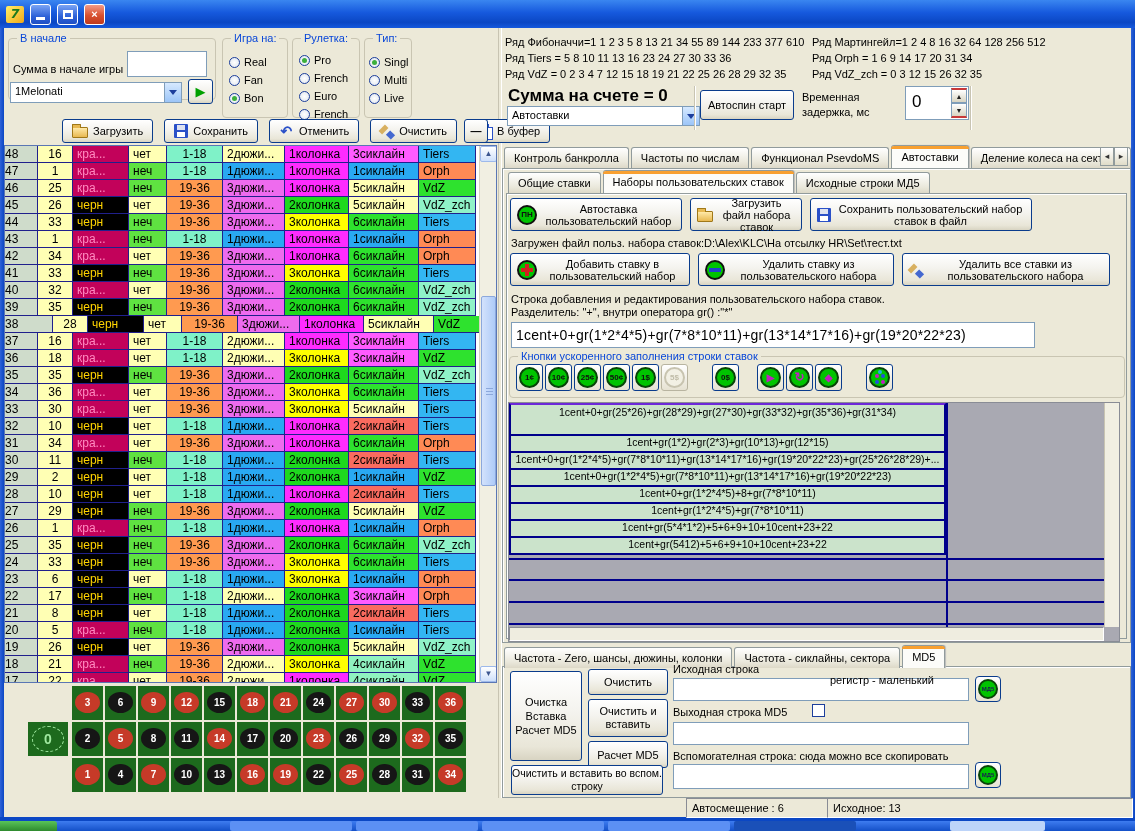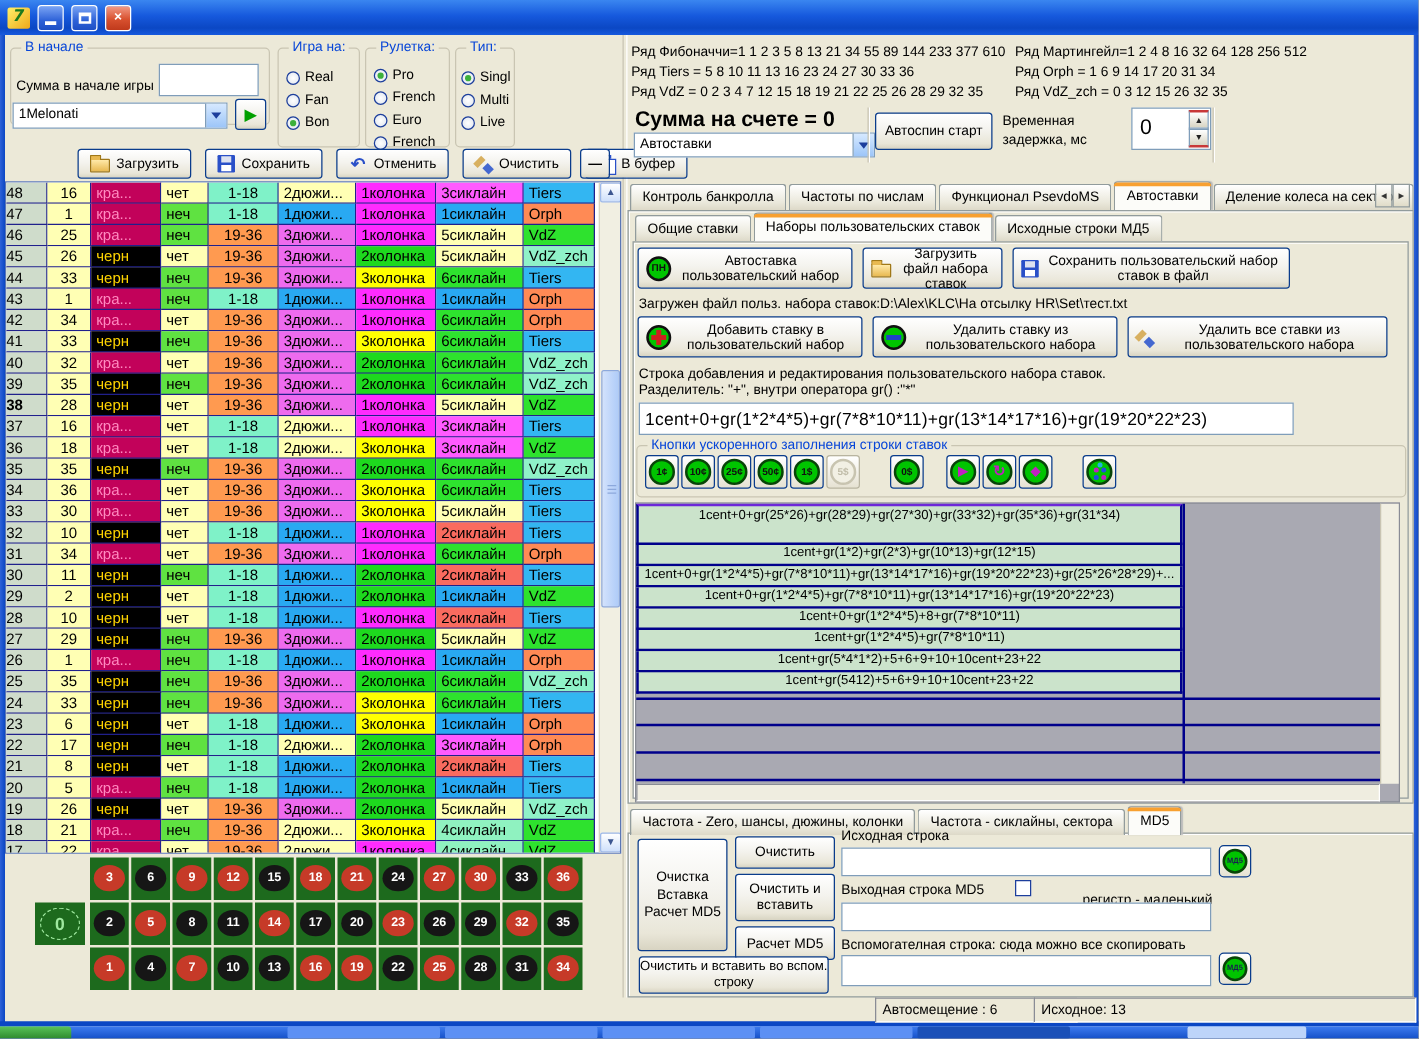--- a/index.html
+++ b/index.html
@@ -333,21 +333,21 @@
           <div class="hcell num" style="width: 35px;">35</div>
           <div class="hcell" style="width: 56px; background: rgb(0, 0, 0); color: rgb(255, 212, 0);">черн</div>
           <div class="hcell" style="width: 38px; background: rgb(95, 226, 65);">неч</div>
           <div class="hcell ctr" style="width: 56px; background: rgb(255, 154, 80);">19-36</div>
           <div class="hcell" style="width: 62px; background: rgb(238, 107, 238);">3дюжи...</div>
           <div class="hcell" style="width: 64px; background: rgb(30, 217, 30);">2колонка</div>
           <div class="hcell" style="width: 70px; background: rgb(46, 226, 46);">6сиклайн</div>
           <div class="hcell" style="width: 57px; background: rgb(143, 242, 200);">VdZ_zch</div>
         </div>
         <div class="hrow">
-          <div class="hcell idx" style="width: 33px; font-weight: bold;">38</div>
+          <div class="hcell idx" style="width: 48px;">38</div>
           <div class="hcell num" style="width: 35px;">28</div>
           <div class="hcell" style="width: 56px; background: rgb(0, 0, 0); color: rgb(255, 212, 0);">черн</div>
           <div class="hcell" style="width: 38px; background: rgb(255, 255, 180);">чет</div>
           <div class="hcell ctr" style="width: 56px; background: rgb(255, 154, 80);">19-36</div>
           <div class="hcell" style="width: 62px; background: rgb(238, 107, 238);">3дюжи...</div>
           <div class="hcell" style="width: 64px; background: rgb(255, 43, 255);">1колонка</div>
           <div class="hcell" style="width: 70px; background: rgb(255, 255, 180);">5сиклайн</div>
           <div class="hcell" style="width: 57px; background: rgb(46, 226, 46);">VdZ</div>
         </div>
         <div class="hrow">
@@ -878,30 +878,30 @@
   <button class="xp-btn" style="position:absolute;left:511px;top:765px;width:152px;height:30px;white-space:normal;text-align:center;line-height:13px;font-size:10.5px;z-index:2;">Очистить и  вставить во вспом. строку</button>
 
   <div class="lab" style="left:673px;top:663px;z-index:2;">Исходная строка</div>
   <input class="field" style="position: absolute; left: 673px; top: 678px; width: 296px; height: 23px; z-index: 2;" value="">
   <span class="md5-chip" style="left:975px;top:676px;z-index:2;">
       <span class="cc">МД5</span>
     </span>
 
   <div class="lab" style="left:673px;top:706px;z-index:2;">Выходная строка MD5</div>
   <span class="chk" style="position:absolute;left:812px;top:704px;z-index:2;"></span>
-  <div class="lab" style="left:830px;top:714px;z-index:2;margin-left:36px;">регистр  - маленький</div>
+  <div class="lab" style="left:830px;top:674px;z-index:2;">регистр  - маленький</div>
   <input class="field" style="position: absolute; left: 673px; top: 722px; width: 296px; height: 23px; z-index: 2;" value="">
 
   <div class="lab" style="left:673px;top:750px;z-index:2;">Вспомогателная строка: сюда можно все скопировать</div>
   <input class="field" style="position: absolute; left: 673px; top: 764px; width: 296px; height: 25px; z-index: 2;" value="">
   <span class="md5-chip" style="left:975px;top:762px;z-index:2;">
       <span class="cc">МД5</span>
     </span>
 
-  <div class="stpanel" style="left:700px;width:162px;">Автосмещение : 6</div>
+  <div class="stpanel" style="left:686px;width:162px;">Автосмещение : 6</div>
   <div class="stpanel" style="left:827px;width:306px;">Исходное: 13</div>
 
   <div id="taskbar">
     <div class="seg" style="left:0;width:57px;background:linear-gradient(180deg,#59C459,#2E8A2E);border-radius:0 3px 0 0;"></div>
     <div class="seg" style="left:230px;width:122px;background:#5C90F4;border-radius:2px;"></div>
     <div class="seg" style="left:356px;width:122px;background:#5C90F4;border-radius:2px;"></div>
     <div class="seg" style="left:482px;width:122px;background:#5C90F4;border-radius:2px;"></div>
     <div class="seg" style="left:608px;width:122px;background:#5C90F4;border-radius:2px;"></div>
     <div class="seg" style="left:734px;width:122px;background:#1A50B8;border-radius:2px;"></div>
     <div class="seg" style="left:950px;width:95px;background:#BDD4F9;border-radius:2px;"></div>

